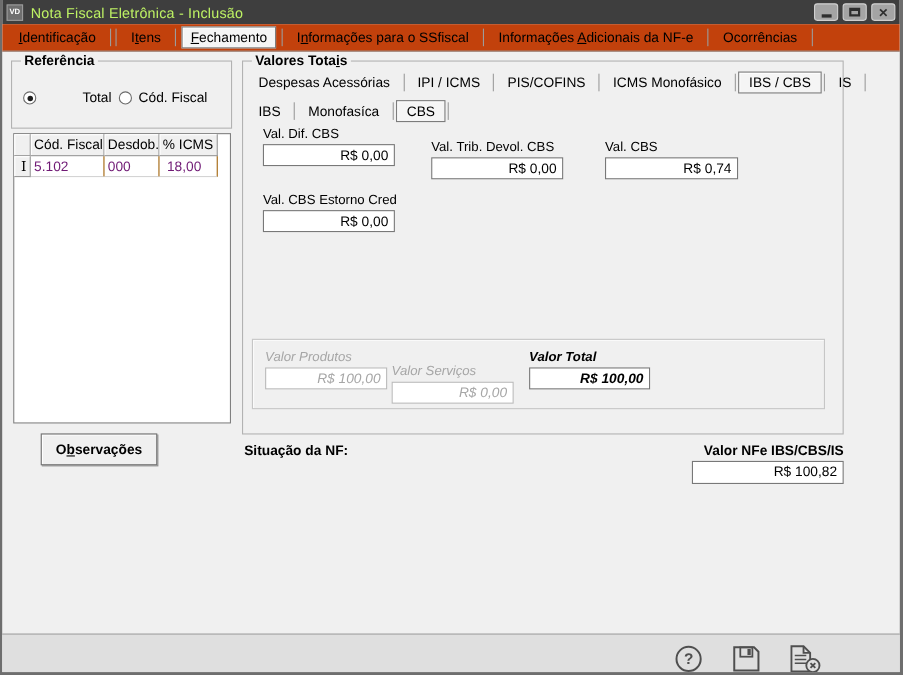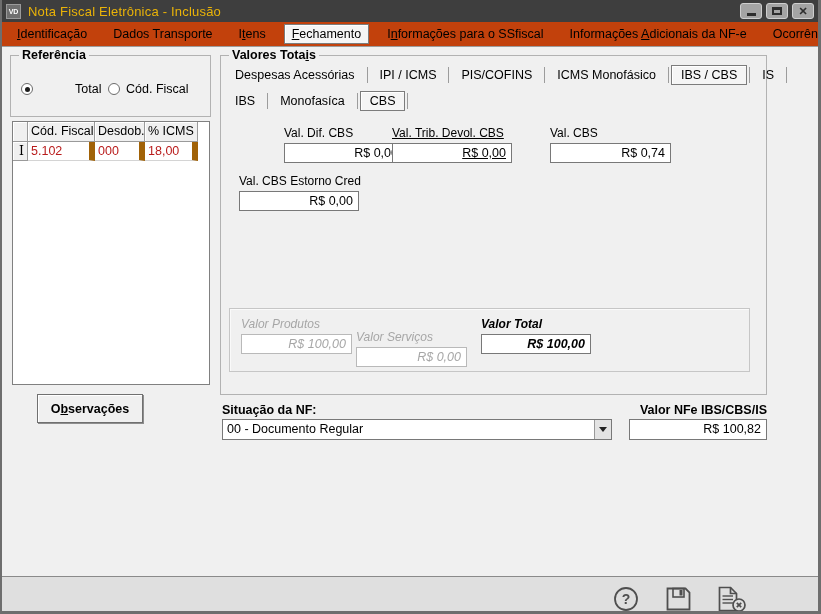--- a/index.html
+++ b/index.html
@@ -7,21 +7,21 @@
   #dialog {
     position:relative; width:821px; height:614px; background:#f0f0f0;
     border-left:2px solid #6e6e6e; border-right:3px solid #6e6e6e; border-bottom:3px solid #6e6e6e;
     overflow:hidden; font-size:12.5px; color:#000;
   }
   
   .titlebar { position:absolute; left:0; top:0; width:100%; height:22px; background:#3e3e3e;
     display:flex; align-items:center; padding:0 4px; }
   .app-icon { width:15px; height:15px; background:#6f6f6f; border:1px solid #9a9a9a; color:#fff;
     font-size:7px; font-weight:bold; display:flex; align-items:center; justify-content:center; }
-  .title-text { color:#eab308; font-size:13px; margin-left:7px; letter-spacing:.2px; }
+  .title-text { color:#bef264; font-size:13px; margin-left:7px; letter-spacing:.2px; }
   .win-controls { margin-left:auto; display:flex; gap:4px; }
   .win-btn { width:22px; height:16px; background:#a4a4a4; border:1px solid #cfcfcf; border-radius:3px;
     display:flex; align-items:center; justify-content:center; color:#2e2e2e; font-size:11px; font-weight:bold; }
   .glyph-min { width:9px; height:3px; background:#2e2e2e; margin-top:6px; }
   .glyph-max { width:10px; height:8px; border:2px solid #2e2e2e; border-top-width:3px; }
   
   .tabstrip { position:absolute; left:0; top:22px; width:100%; height:25px; display:flex;
     align-items:center; padding-left:4px; border-bottom:1px solid #9c9c9c; background:#c2410c; }
   .tab { padding:3px 11px; white-space:nowrap; }
   .tab .u, .u { text-decoration:underline; }
@@ -36,21 +36,21 @@
   .radio-row { position:absolute; display:flex; align-items:center; gap:6px; }
   .radio { width:12px; height:12px; border-radius:50%; border:1px solid #6b6b6b; background:#fff;
     display:flex; align-items:center; justify-content:center; }
   .radio .dot { width:5px; height:5px; border-radius:50%; background:#1d1d1d; display:none; }
   .radio.checked .dot { display:block; }
   
   .grid { position:absolute; background:#fff; border:1px solid #808080; }
   .grid-row { display:flex; }
   .gh { background:#f0f0f0; border-right:1px solid #9a9a9a; border-bottom:1px solid #9a9a9a;
     box-shadow:inset 1px 1px 0 #fff; height:20px; line-height:19px; padding-left:3px; white-space:nowrap; overflow:hidden; }
-  .gc { color:#b91c1c; border-right:6px solid #a16207; border-bottom:1px solid #d4d4d4;
+  .gc { color:#701a75; border-right:1px solid #a16207; border-bottom:1px solid #d4d4d4;
     height:19px; line-height:18px; padding-left:3px; white-space:nowrap; overflow:hidden; }
   .gc.num { text-align:right; padding-right:14px; }
   .gmark { background:#f0f0f0; border-right:1px solid #9a9a9a; border-bottom:1px solid #9a9a9a;
     box-shadow:inset 1px 1px 0 #fff; color:#000; font-family:"DejaVu Serif", serif; text-align:center; }
   .c0 { width:15px; } .c1 { width:67px; } .c2 { width:50px; } .c3 { width:53px; }
   
   .push-btn { position:absolute; background:#f0f0f0; border:1px solid #707070;
     box-shadow:1px 1px 0 #8e8e8e, inset 1px 1px 0 #ffffff; font-weight:bold; font-size:12.5px;
     display:flex; align-items:center; justify-content:center; font-family:"Liberation Sans", sans-serif; }
   
@@ -99,21 +99,20 @@
         </div>
       <div class="win-btn">
           <span>✕</span>
         </div>
     </div>
   </div>
 
   <div class="tabstrip">
     <div class="tab"><span></span><span class="u">I</span><span>dentificação</span></div>
     <div class="tabsep"></div>
-    <div class="tab"><span>Dados Transporte</span><span class="u"></span><span></span></div>
     <div class="tabsep"></div>
     <div class="tab"><span>I</span><span class="u">t</span><span>ens</span></div>
     <div class="tabsep"></div>
     <div class="tab selected"><span></span><span class="u">F</span><span>echamento</span></div>
     <div class="tabsep"></div>
     <div class="tab"><span>I</span><span class="u">n</span><span>formações para o SSfiscal</span></div>
     <div class="tabsep"></div>
     <div class="tab"><span>Informações </span><span class="u">A</span><span>dicionais da NF-e</span></div>
     <div class="tabsep"></div>
     <div class="tab"><span>Ocorrências</span><span class="u"></span><span></span></div>
@@ -175,25 +174,25 @@
 
     <div class="subtabrow" style="left:4px; top:33px;">
       <div class="subtab">IBS</div>
       <div class="tabsep"></div>
       <div class="subtab">Monofasíca</div>
       <div class="tabsep"></div>
       <div class="subtab selected">CBS</div>
       <div class="tabsep"></div>
     </div>
 
-    <div class="field" style="left:18px; top:70px; width:120px;margin-left:45px;">
+    <div class="field" style="left:18px; top:58px; width:120px;">
       <div class="flabel">Val. Dif. CBS</div>
       <div class="money">R$ 0,00</div>
     </div>
-    <div class="field" style="left:171px; top:70px; width:120px;text-decoration:underline;">
+    <div class="field" style="left:171px; top:70px; width:120px;">
       <div class="flabel">Val. Trib. Devol. CBS</div>
       <div class="money">R$ 0,00</div>
     </div>
     <div class="field" style="left:329px; top:70px; width:121px;">
       <div class="flabel">Val. CBS</div>
       <div class="money">R$ 0,74</div>
     </div>
     <div class="field" style="left:18px; top:118px; width:120px;">
       <div class="flabel">Val. CBS Estorno Cred</div>
       <div class="money">R$ 0,00</div>
@@ -209,26 +208,20 @@
         <div class="money">R$ 0,00</div>
       </div>
       <div class="field total" style="left:251px; top:8px; width:110px;">
         <div class="flabel">Valor Total</div>
         <div class="money">R$ 100,00</div>
       </div>
     </div>
   </div>
 
   <div class="bold-label" style="left:220px; top:403px;">Situação da NF:</div>
-  <div class="combo" style="left:220px; top:419px; width:390px;">
-    <div class="ctext">00 - Documento Regular</div>
-    <div class="carrow">
-        <div class="tri-down"></div>
-      </div>
-  </div>
 
   <div class="bold-label" style="left:600px; top:403px; width:165px; text-align:right;">Valor NFe IBS/CBS/IS</div>
   <div class="money" style="position:absolute; left:627px; top:419px; width:138px; height:21px; line-height:19px;padding-left:36px;">R$ 100,82</div>
 
   <div class="footer-divider"></div>
   <div class="footer"></div>
 
   <div class="ficon" style="left:611px;">
     <svg width="26" height="26" viewBox="0 0 26 26">
       <circle cx="13" cy="13" r="11" fill="none" stroke="#4f4f4f" stroke-width="1.8"></circle>

